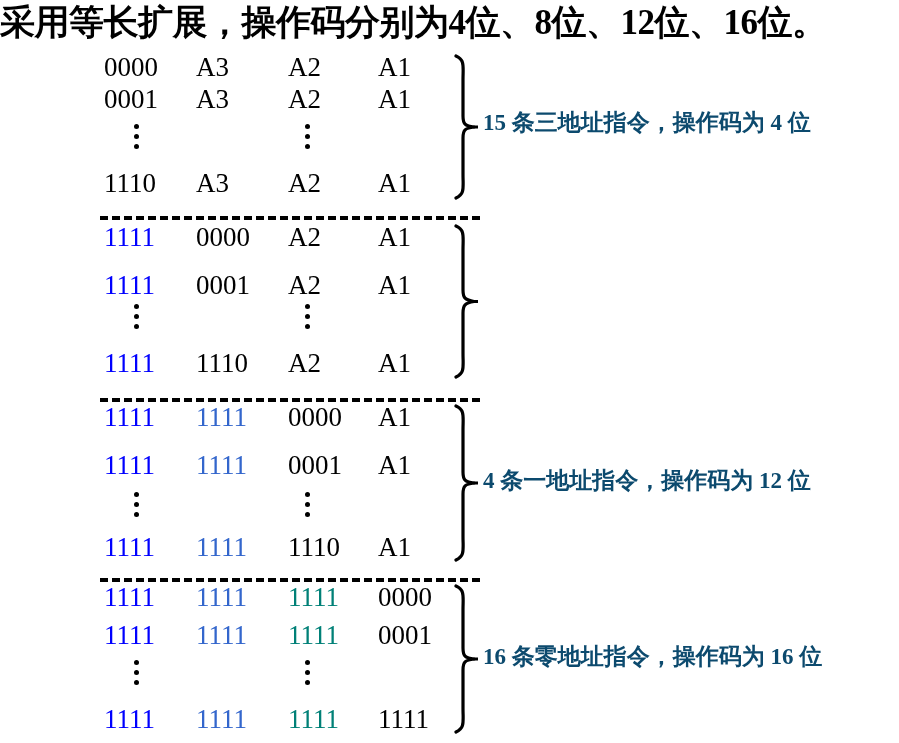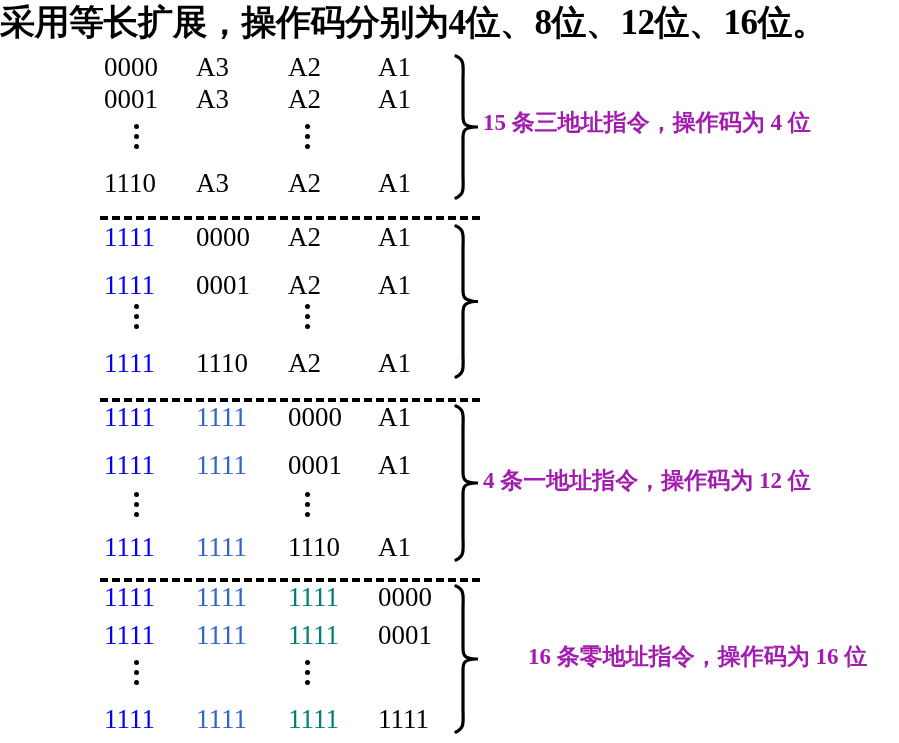--- a/index.html
+++ b/index.html
@@ -102,21 +102,21 @@
     width: 26px;
   }
   .brace svg { display: block; width: 26px; height: 100%; }
 
   
   .annot {
     position: absolute;
     font-family: "Liberation Serif", "DejaVu Serif", serif;
     font-size: 23px;
     font-weight: bold;
-    color: #a21caf;
+    color: #0c4a6e;
     white-space: nowrap;
     line-height: 26px;
   }
 
   
   .col-black { color: #000000; }
   .col-blue  { color: #0000ff; }
   .col-blue2 { color: #3366cc; }
   .col-teal  { color: #008077; }
 </style>
@@ -290,16 +290,16 @@
       <span class="cell c3 col-black">1111</span>
     </div>
 
     <div class="brace" style="left:452px;top:2px;height:150px;">
       <svg viewBox="0 0 26 150" preserveAspectRatio="none" aria-hidden="true">
         <path d="M4 2 C13 6, 11 12, 11 26 L11 64 C11 72, 13 74, 22 75 C13 76, 11 78, 11 86 L11 124 C11 138, 13 144, 4 148" fill="none" stroke="#000000" stroke-width="3.2" stroke-linecap="round" stroke-linejoin="round"></path>
         <path d="M22 75 L26 75" fill="none" stroke="#000000" stroke-width="3" stroke-linecap="round"></path>
       </svg>
     </div>
 
-    <div class="annot" style="left:483px;top:62px;margin-left:45px;">16 条零地址指令，操作码为 16 位</div>
+    <div class="annot" style="left:483px;top:62px;">16 条零地址指令，操作码为 16 位</div>
   </div>
 
 </div>
 
 </body></html>

